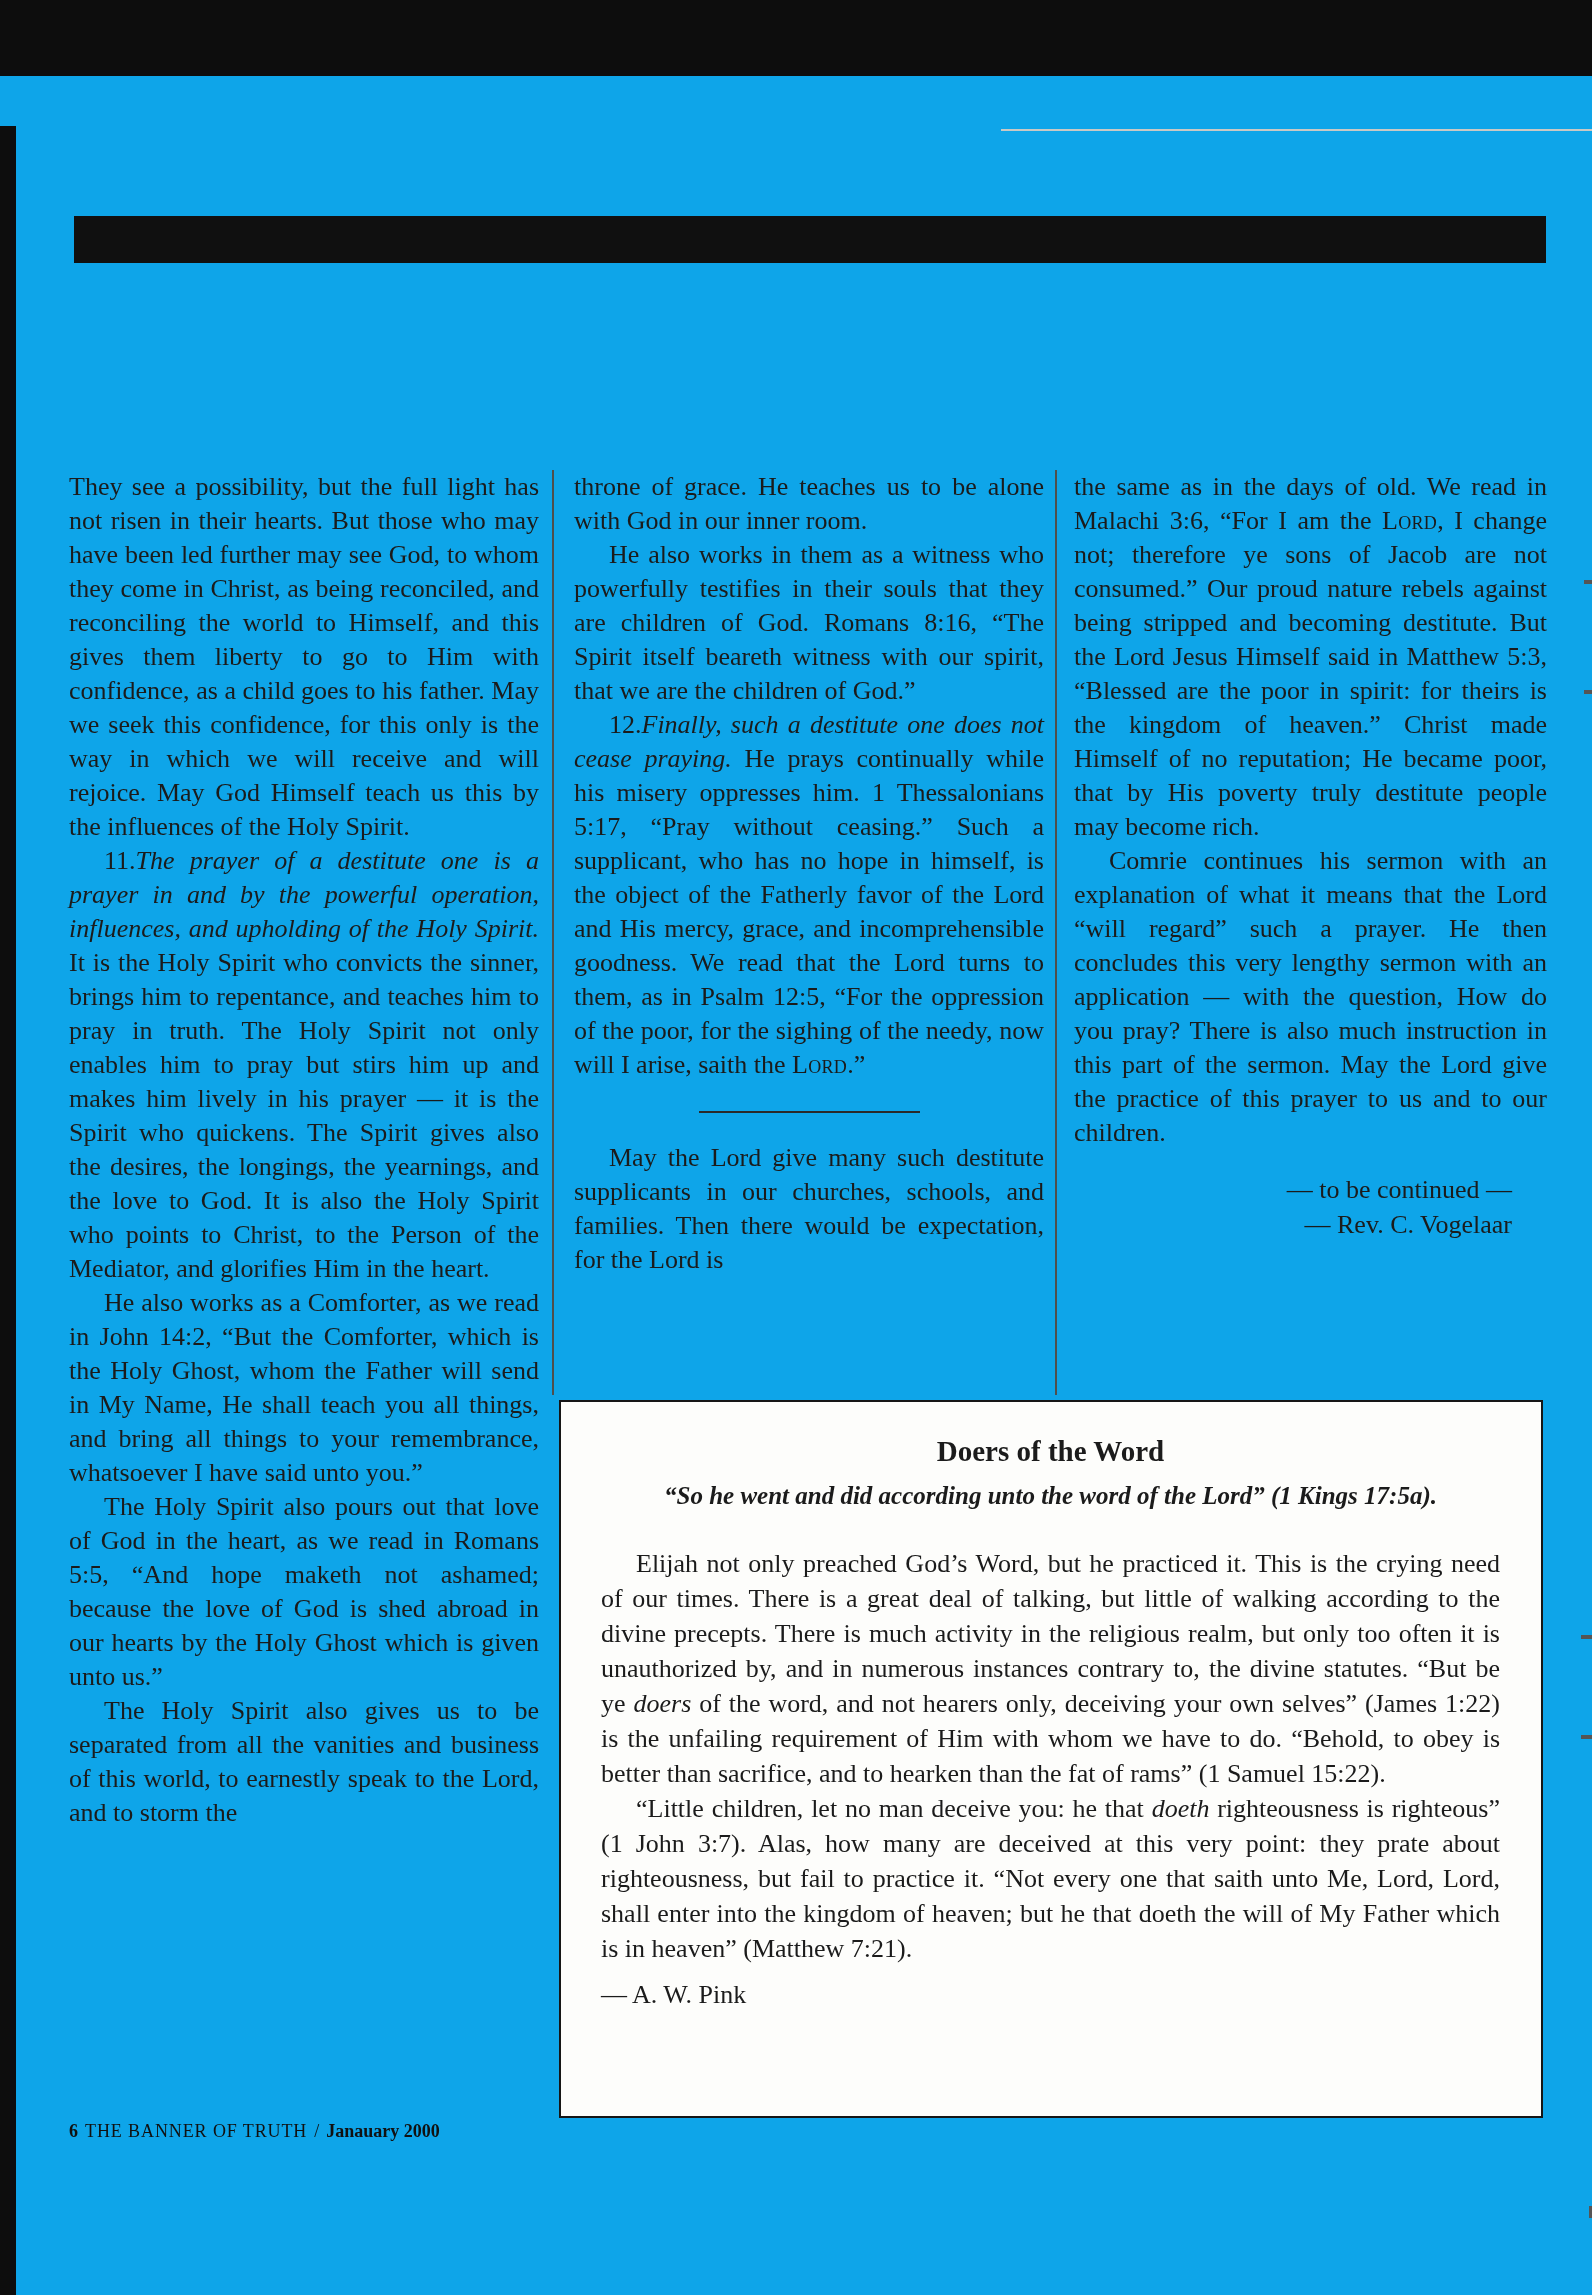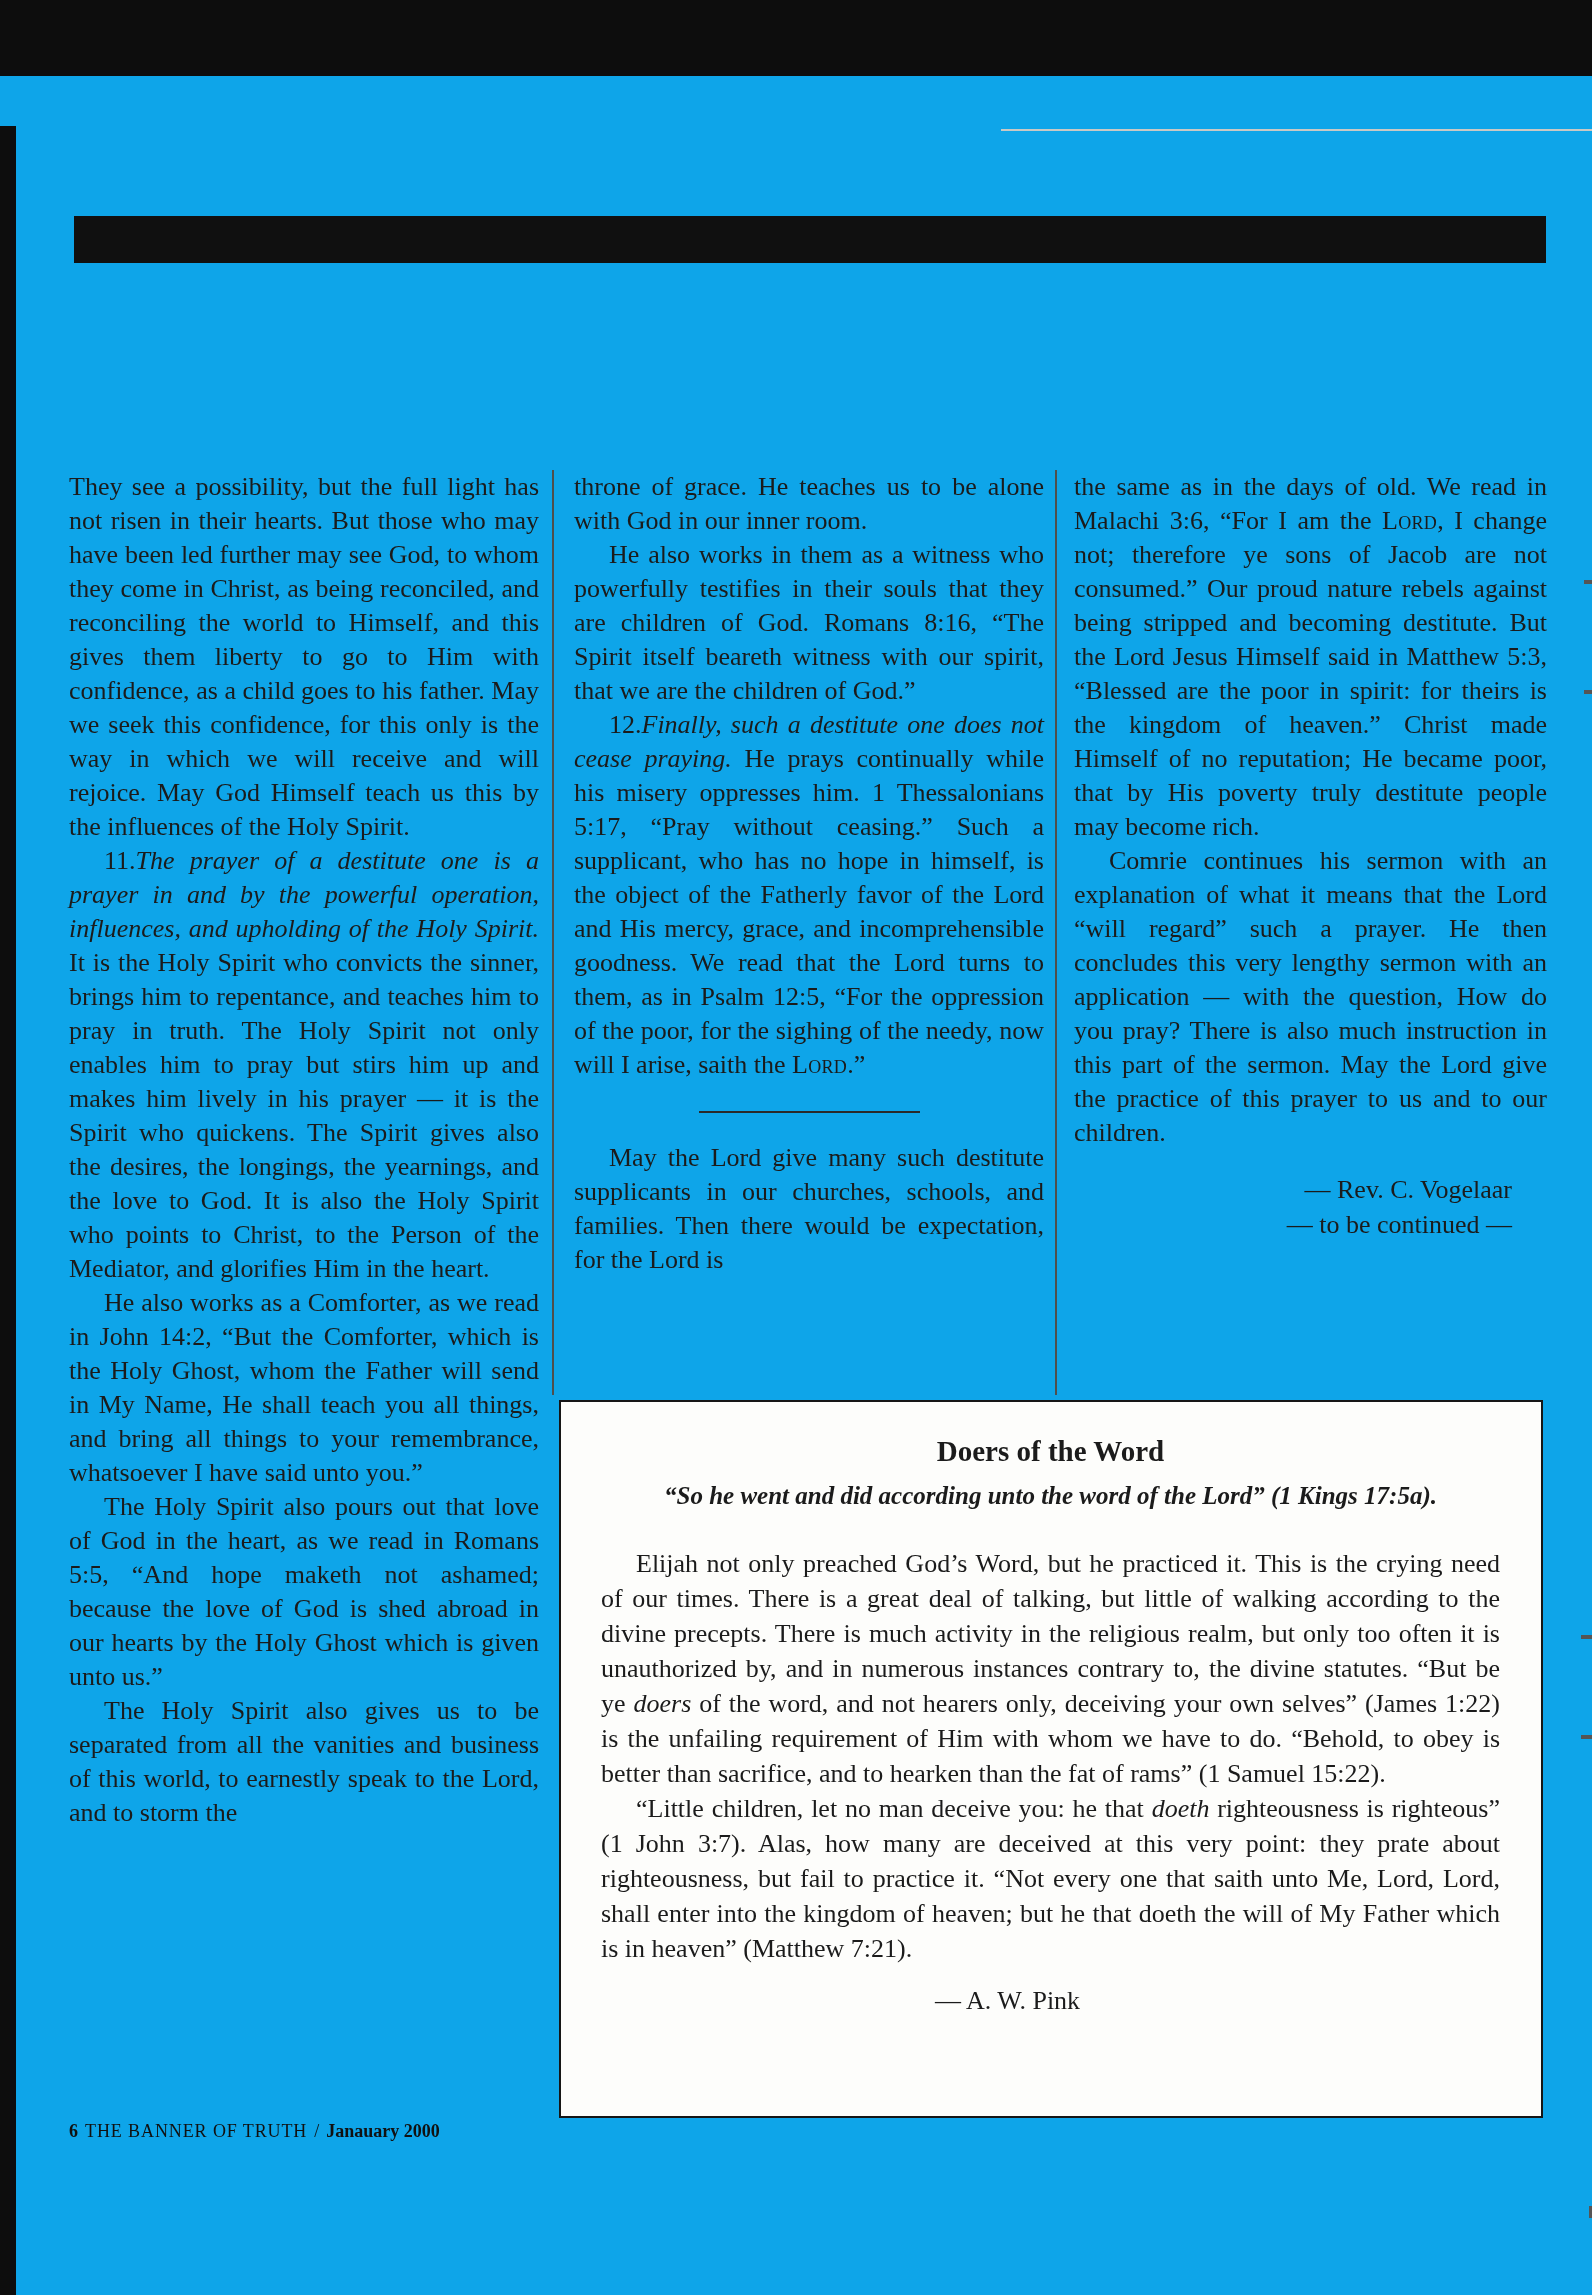--- a/index.html
+++ b/index.html
@@ -81,23 +81,23 @@
     text-align: center;
     font-size: 25px;
     margin-top: 14px;
   }
   .box-body { margin-top: 36px; }
   .bpara {
     font-size: 26px; line-height: 35px;
     text-align: justify;
   }
   .box-sig {
-    text-align: center;
+    text-align: left;
     padding-right: 86px;
-    margin-top: 20px;
+    margin-top: 14px;
     font-size: 26px;
   }
   .footer {
     position: absolute; left: 69px; top: 2121px;
     font-family: Liberation Serif, serif;
     font-size: 18px; color: #111;
     white-space: nowrap;
   }
   .f-num { font-weight: bold; margin-right: 7px; }
   .f-mag { letter-spacing: 0.9px; }
@@ -132,22 +132,22 @@
       <p class="para"><span>throne of grace. He teaches us to be alone with God in our inner room.</span></p>
       <p class="para ind"><span>He also works in them as a witness who powerfully testifies in their souls that they are children of God. Romans 8:16, “The Spirit itself beareth witness with our spirit, that we are the children of God.”</span></p>
       <p class="para ind"><span>12.</span><span class="it">Finally, such a destitute one does not cease praying.</span><span> He prays continually while his misery oppresses him. 1 Thessalonians 5:17, “Pray without ceasing.” Such a supplicant, who has no hope in himself, is the object of the Fatherly favor of the Lord and His mercy, grace, and incomprehensible goodness. We read that the Lord turns to them, as in Psalm 12:5, “For the oppression of the poor, for the sighing of the needy, now will I arise, saith the </span><span class="sc">Lord</span><span>.”</span></p>
       <div class="colrule"></div>
       <p class="para ind"><span>May the Lord give many such destitute supplicants in our churches, schools, and families. Then there would be expectation, for the Lord is</span></p>
     </div>
   <div class="divider divider-2"></div>
   <div class="col col-3">
       <p class="para"><span>the same as in the days of old. We read in Malachi 3:6, “For I am the </span><span class="sc">Lord</span><span>, I change not; therefore ye sons of Jacob are not consumed.” Our proud nature rebels against being stripped and becoming destitute. But the Lord Jesus Himself said in Matthew 5:3, “Blessed are the poor in spirit: for theirs is the kingdom of heaven.” Christ made Himself of no reputation; He became poor, that by His poverty truly destitute people may become rich.</span></p>
       <p class="para ind"><span>Comrie continues his sermon with an explanation of what it means that the Lord “will regard” such a prayer. He then concludes this very lengthy sermon with an application — with the question, How do you pray? There is also much instruction in this part of the sermon. May the Lord give the practice of this prayer to us and to our children.</span></p>
+      <div class="sig">— to be continued —</div>
       <div class="sig">— Rev. C. Vogelaar</div>
-      <div class="sig">— to be continued —</div>
     </div>
 
   <div class="doers-box">
     <div class="box-title">Doers of the Word</div>
     <div class="box-subtitle"><span class="it bd">“So he went and did according unto the word of the Lord” (1 Kings 17:5a).</span></div>
     <div class="box-body">
         <p class="bpara ind"><span>Elijah not only preached God’s Word, but he practiced it. This is the crying need of our times. There is a great deal of talking, but little of walking according to the divine precepts. There is much activity in the religious realm, but only too often it is unauthorized by, and in numerous instances contrary to, the divine statutes. “But be ye </span><span class="it">doers</span><span> of the word, and not hearers only, deceiving your own selves” (James 1:22) is the unfailing requirement of Him with whom we have to do. “Behold, to obey is better than sacrifice, and to hearken than the fat of rams” (1 Samuel 15:22).</span></p>
         <p class="bpara ind"><span>“Little children, let no man deceive you: he that </span><span class="it">doeth</span><span> righteousness is righteous” (1 John 3:7). Alas, how many are deceived at this very point: they prate about righteousness, but fail to practice it. “Not every one that saith unto Me, Lord, Lord, shall enter into the kingdom of heaven; but he that doeth the will of My Father which is in heaven” (Matthew 7:21).</span></p>
       </div>
     <div class="box-sig">— A. W. Pink</div>

